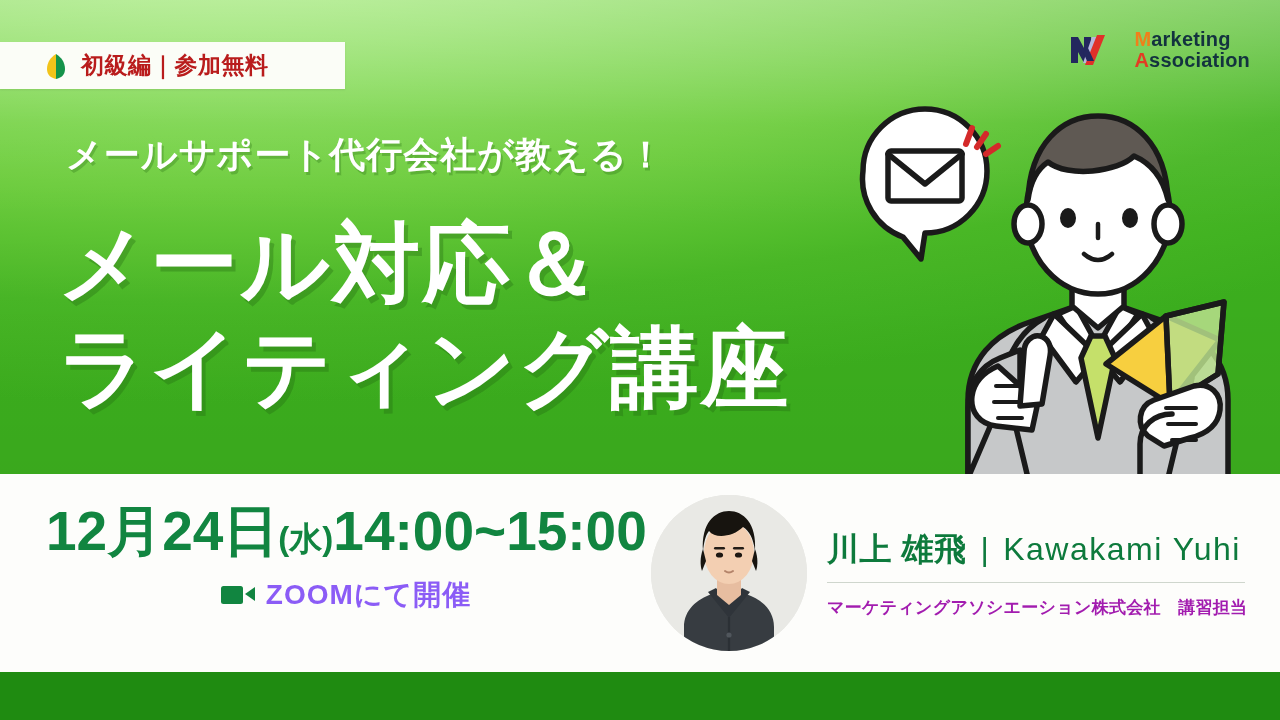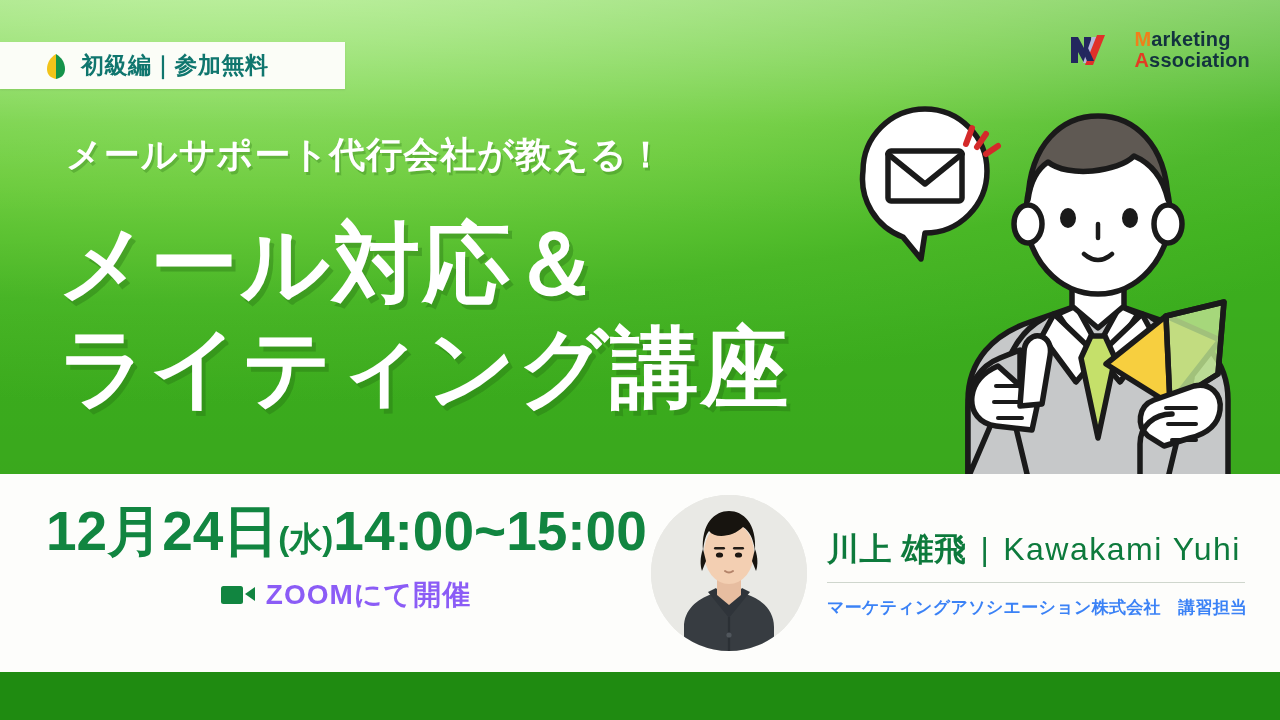--- a/index.html
+++ b/index.html
@@ -49,21 +49,21 @@
     box-shadow: 0 1px 2px rgba(0,0,0,.08);
   }
   .badge-icon {
     width: 22px;
     height: 28px;
     margin-left: 45px;
     margin-right: 14px;
     flex: none;
   }
   .badge-text {
-    color: #0f766e;
+    color: #b91c1c;
     font-size: 23px;
     font-weight: 700;
     letter-spacing: .5px;
     white-space: nowrap;
   }
 
   
   .logo {
     position: absolute;
     right: 30px;
@@ -203,21 +203,21 @@
   .speaker-name .sep { color: #0d7a3c; font-weight: 400; }
   .speaker-name .en { font-weight: 400; letter-spacing: 1.5px; }
   .speaker-rule {
     margin-top: 10px;
     width: 418px;
     height: 1px;
     background: #cfd6cd;
   }
   .speaker-org {
     margin-top: 13px;
-    color: #3b82f6;
+    color: #a21caf;
     font-size: 17px;
     font-weight: 700;
     letter-spacing: .3px;
     white-space: nowrap;
   }
 </style>
 </head>
 <body>
 
 <div id="banner">

